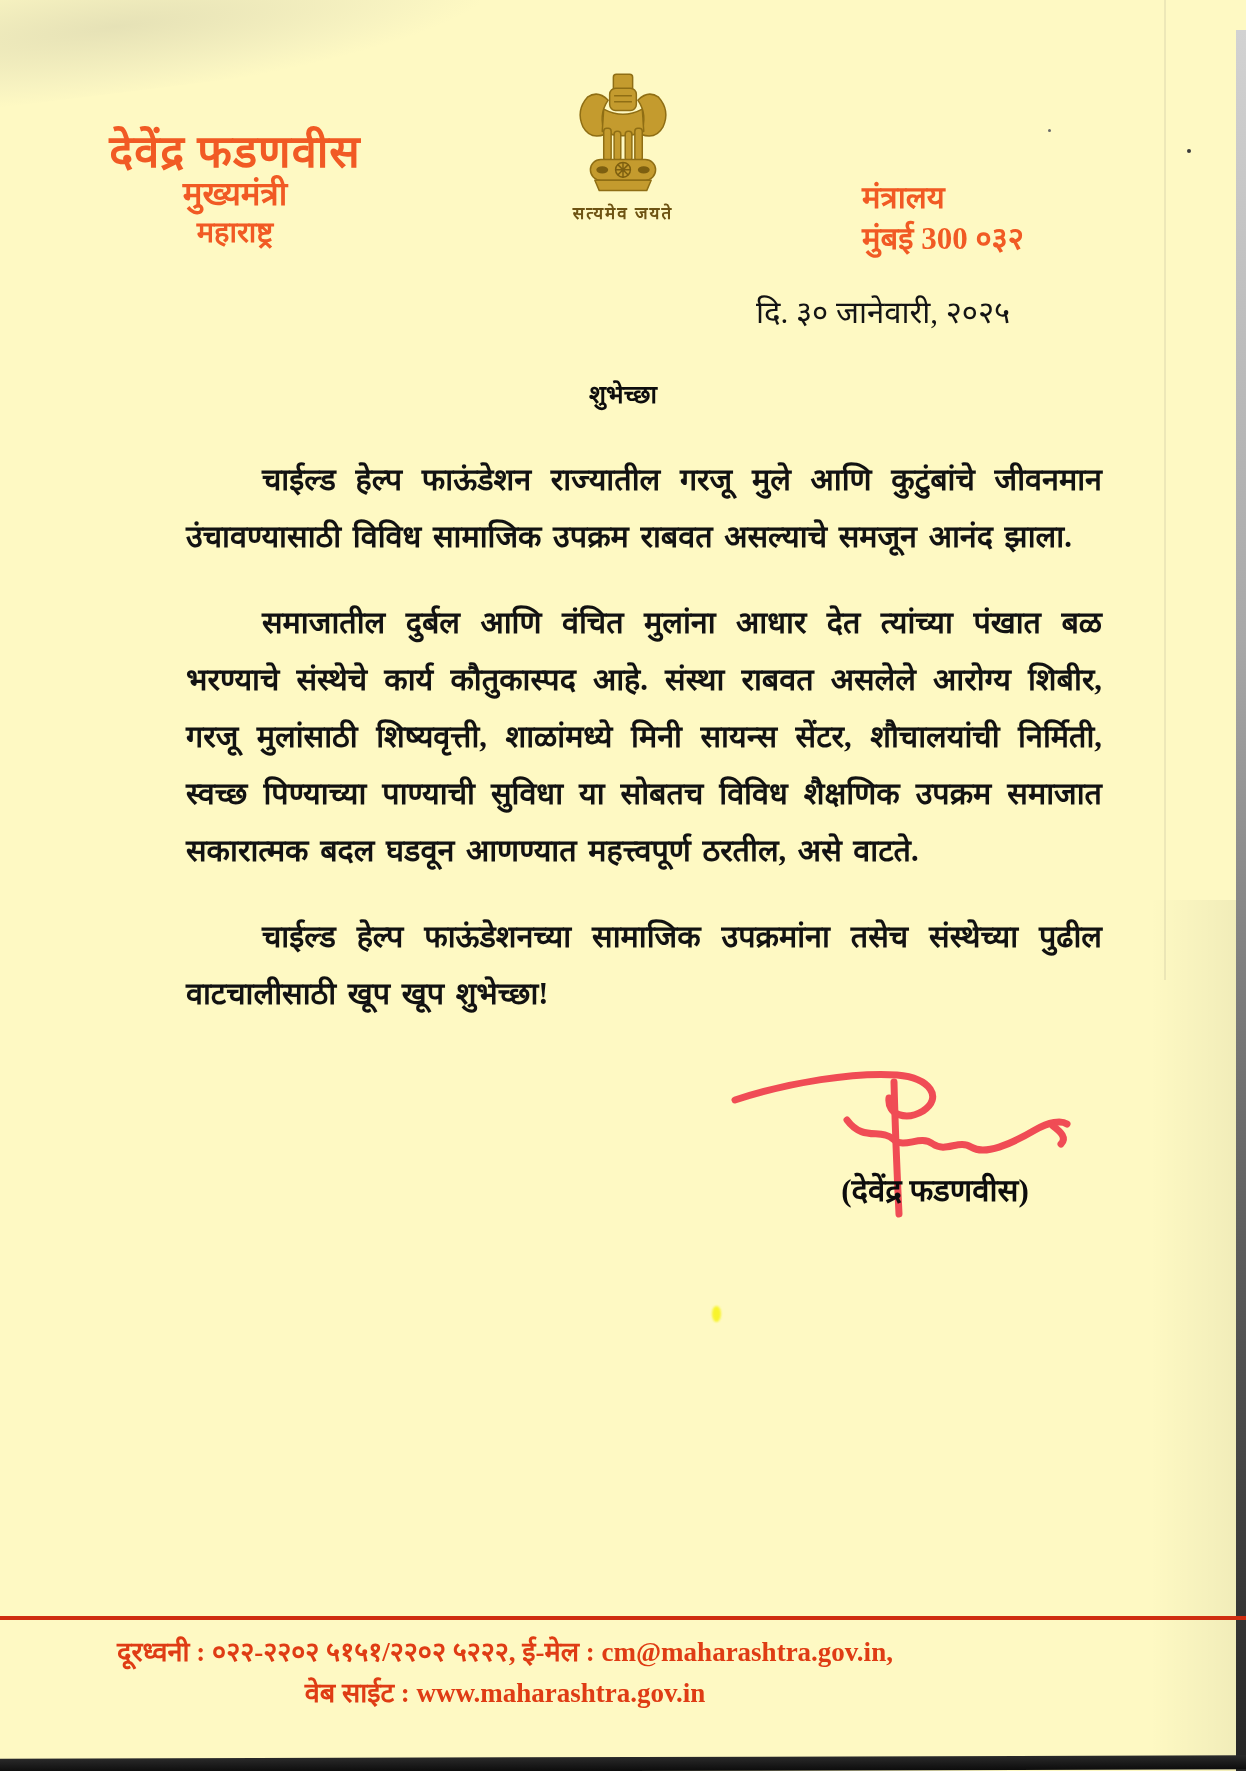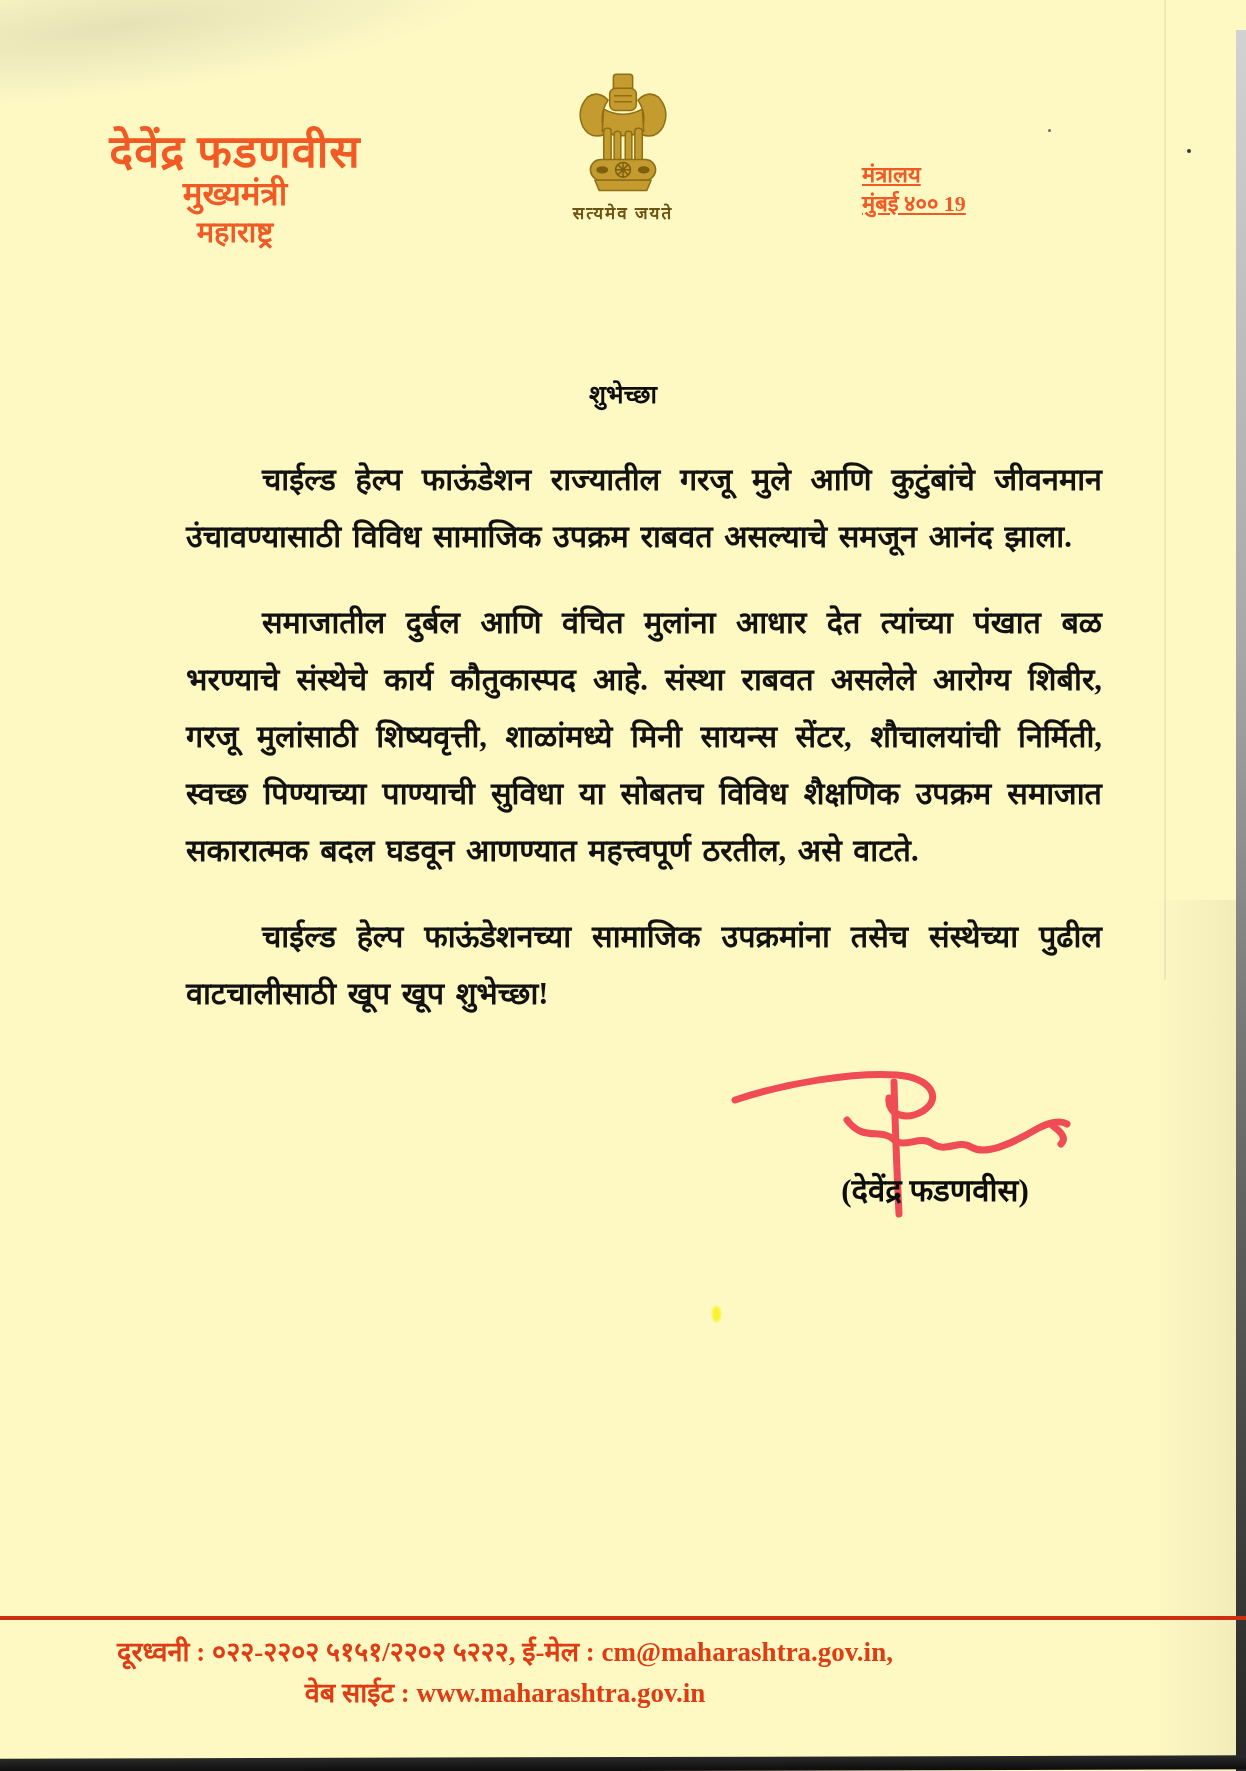--- a/index.html
+++ b/index.html
@@ -28,24 +28,23 @@
     position:absolute;left:520px;top:72px;width:206px;
     text-align:center;
   }
   .emblem svg{display:block;margin:0 auto;}
   .emblem .motto{
     font-size:17px;font-weight:bold;color:#6e5413;margin-top:3px;
     letter-spacing:2px;
   }
 
   .office{
-    position:absolute;left:862px;top:160px;
-    font-size:22px;font-weight:bold;line-height:1.32;
+    position:absolute;left:862px;top:178px;
+    font-size:31px;font-weight:bold;line-height:1.32;
     white-space:nowrap;
-    text-decoration:underline;
   }
 
   .date-line{
     position:absolute;left:756px;top:290px;
     font-size:31px;color:#141414;white-space:nowrap;
   }
 
   .subject{
     position:absolute;left:0;top:376px;width:1246px;
     text-align:center;font-size:25px;font-weight:bold;color:#0d0d0d;
@@ -167,23 +166,24 @@
 
           <path d="M58,32 h24 M58,40 h24" stroke="#8f6e14"></path>
         </g>
       </svg>
     </span>
     <div class="motto">सत्यमेव जयते</div>
   </div>
 
   <div class="office" style="color:#f15a24;">
     <div>मंत्रालय</div>
-    <div>मुंबई ४०० 19</div>
-  </div>
-
+    <div>मुंबई 300 ०३२</div>
+  </div>
+
+  <div class="date-line">दि. ३० जानेवारी, २०२५</div>
 
   <div class="subject">शुभेच्छा</div>
 
   <div class="body-text">
     <p>चाईल्ड हेल्प फाऊंडेशन राज्यातील गरजू मुले आणि कुटुंबांचे जीवनमान उंचावण्यासाठी विविध सामाजिक उपक्रम राबवत असल्याचे समजून आनंद झाला.</p>
     <p>समाजातील दुर्बल आणि वंचित मुलांना आधार देत त्यांच्या पंखात बळ भरण्याचे संस्थेचे कार्य कौतुकास्पद आहे. संस्था राबवत असलेले आरोग्य शिबीर, गरजू मुलांसाठी शिष्यवृत्ती, शाळांमध्ये मिनी सायन्स सेंटर, शौचालयांची निर्मिती, स्वच्छ पिण्याच्या पाण्याची सुविधा या सोबतच विविध शैक्षणिक उपक्रम समाजात सकारात्मक बदल घडवून आणण्यात महत्त्वपूर्ण ठरतील, असे वाटते.</p>
     <p>चाईल्ड हेल्प फाऊंडेशनच्या सामाजिक उपक्रमांना तसेच संस्थेच्या पुढील वाटचालीसाठी खूप खूप शुभेच्छा!</p>
   </div>
 
   <div class="sig-wrap">

